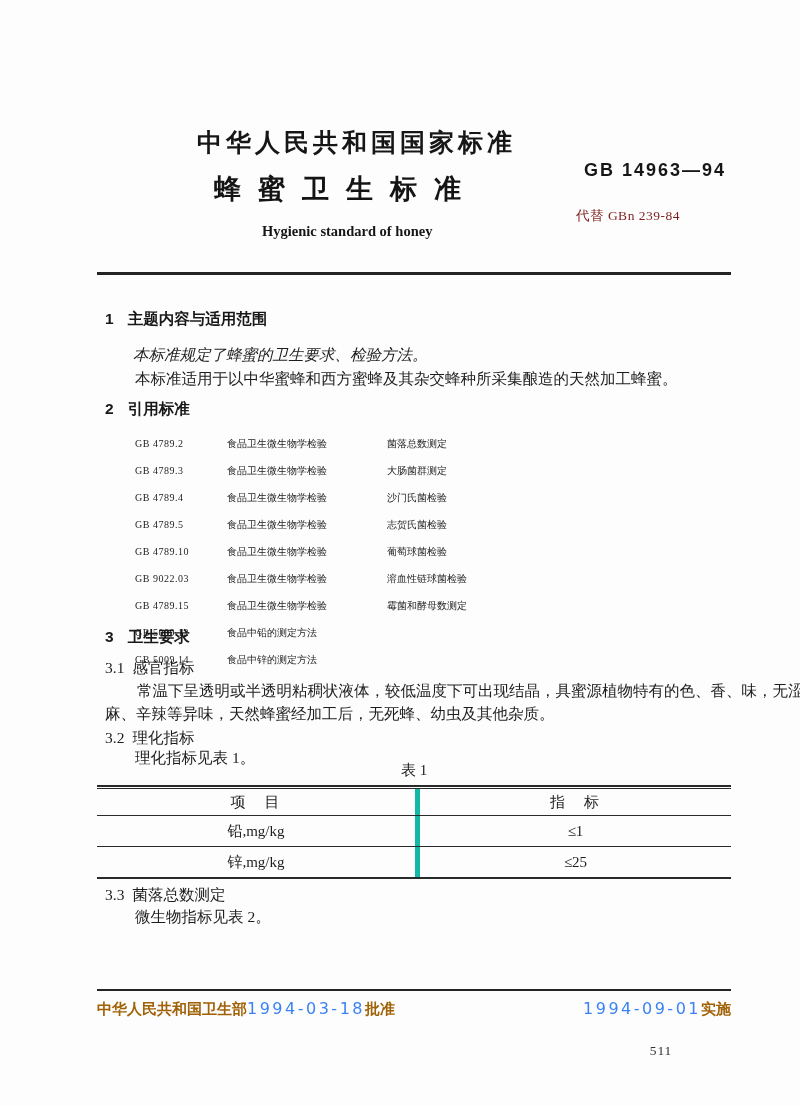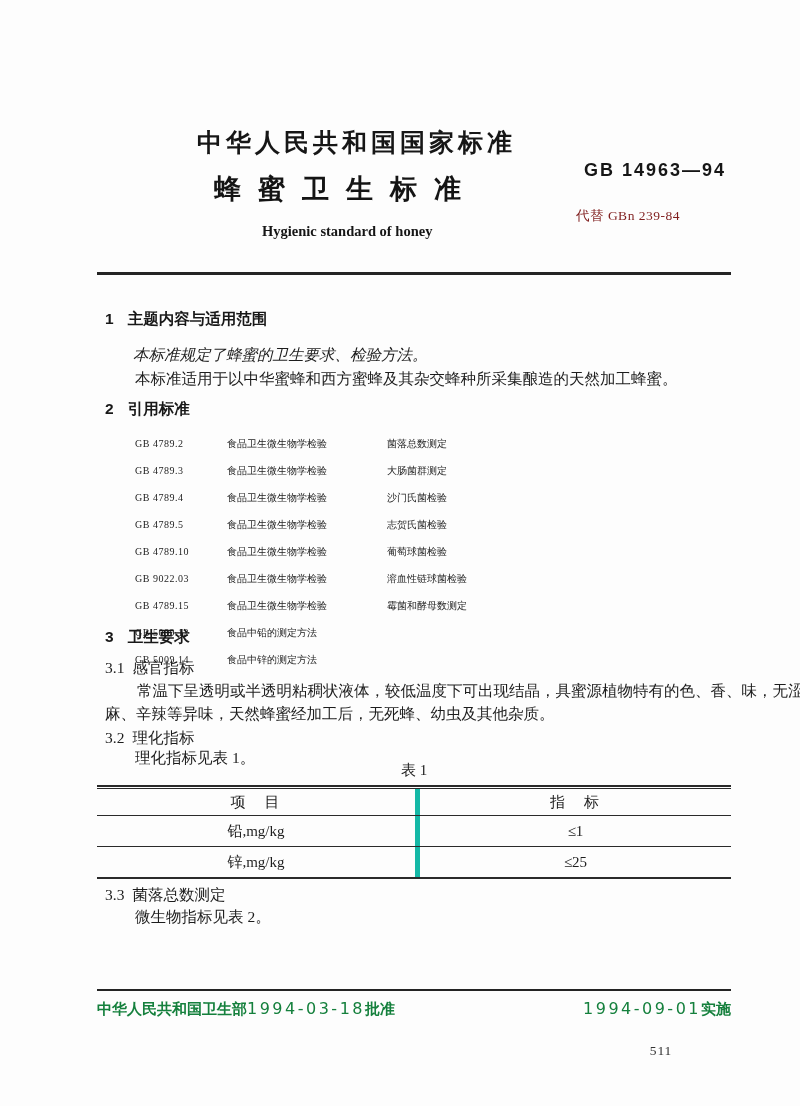--- a/index.html
+++ b/index.html
@@ -96,25 +96,25 @@
   .t1-body .t1-cell { height:30px; }
 
   
   .foot-rule { left:97px; top:989px; width:634px; height:2px; background:#242424; }
   .foot-row {
     left:97px; top:999px; width:634px;
     display:flex; justify-content:space-between; align-items:baseline;
   }
   .foot-cjk {
     font-family:"Liberation Sans","DejaVu Sans",sans-serif;
-    font-weight:bold; font-size:15px; color:#15803d;
+    font-weight:bold; font-size:15px; color:#a16207;
   }
   .foot-digits {
     font-family:"DejaVu Sans","Liberation Sans",sans-serif;
-    font-size:16px; letter-spacing:2.5px; color:#15803d; font-weight:500;
+    font-size:16px; letter-spacing:2.5px; color:#3b82f6; font-weight:500;
   }
   .page-number {
     left:600px; top:1043px; width:122px; text-align:center;
     font-size:13.5px; color:#333; letter-spacing:1px;
   }
 </style>
 </head>
 <body>
 
 <div class="page">

